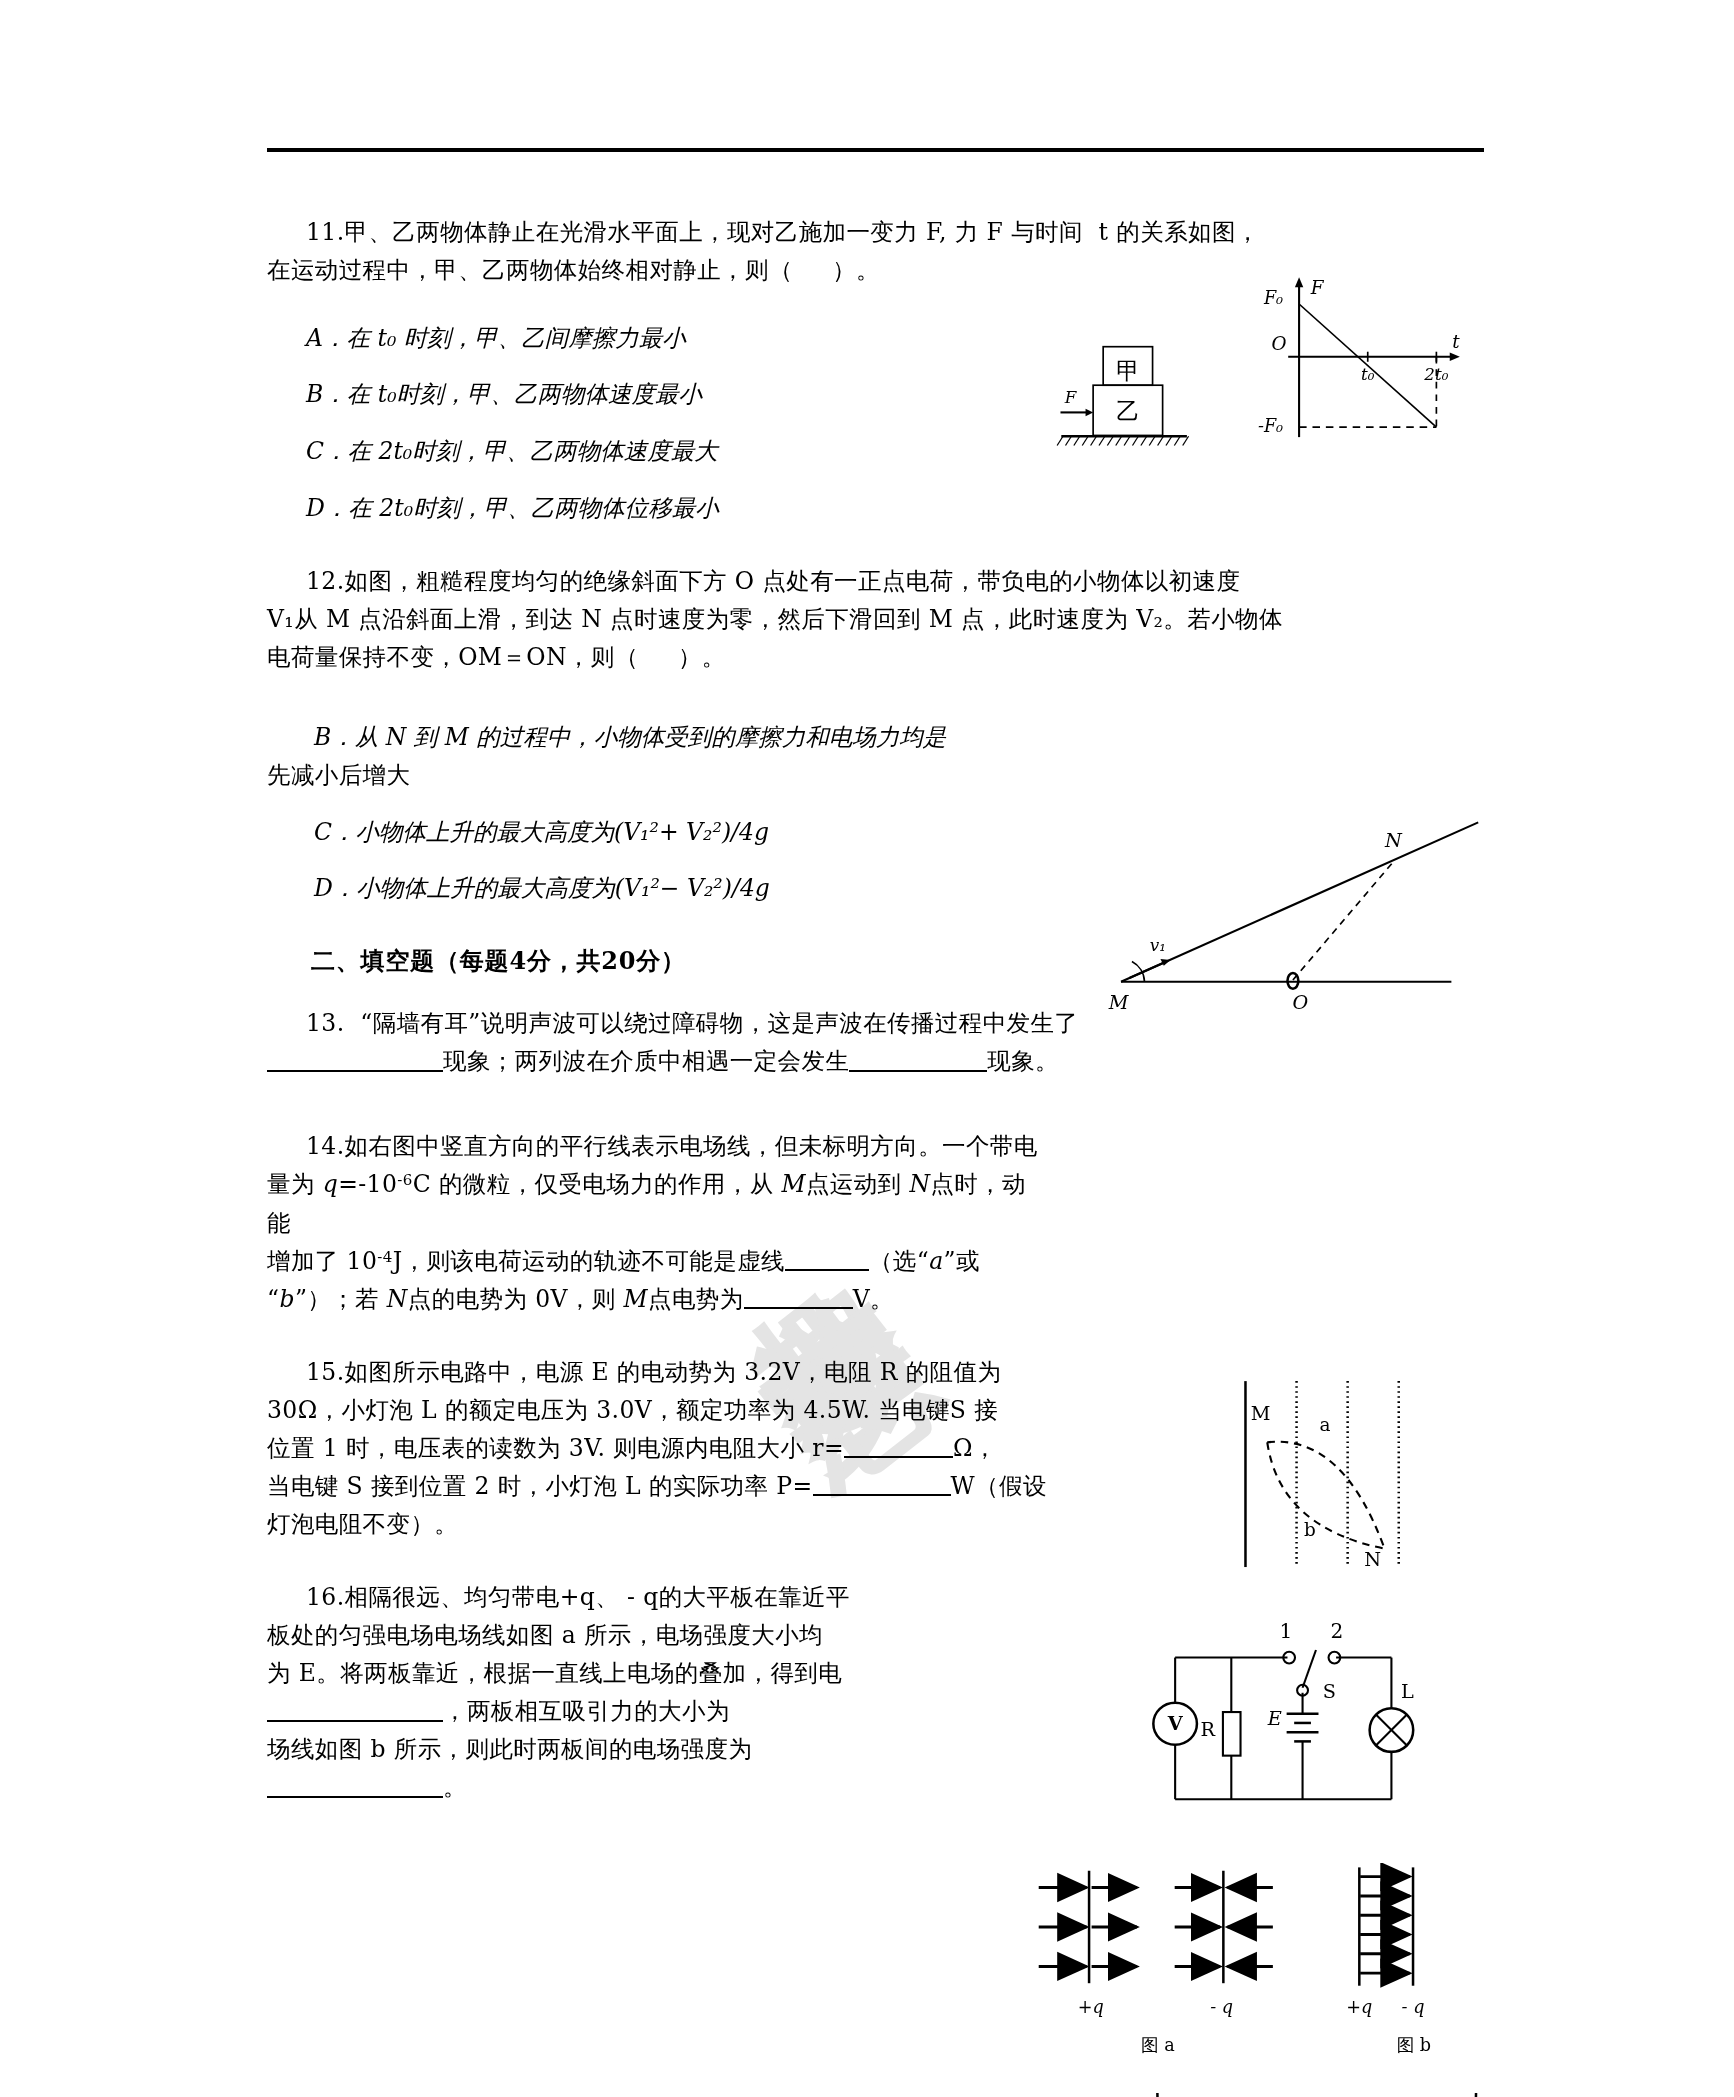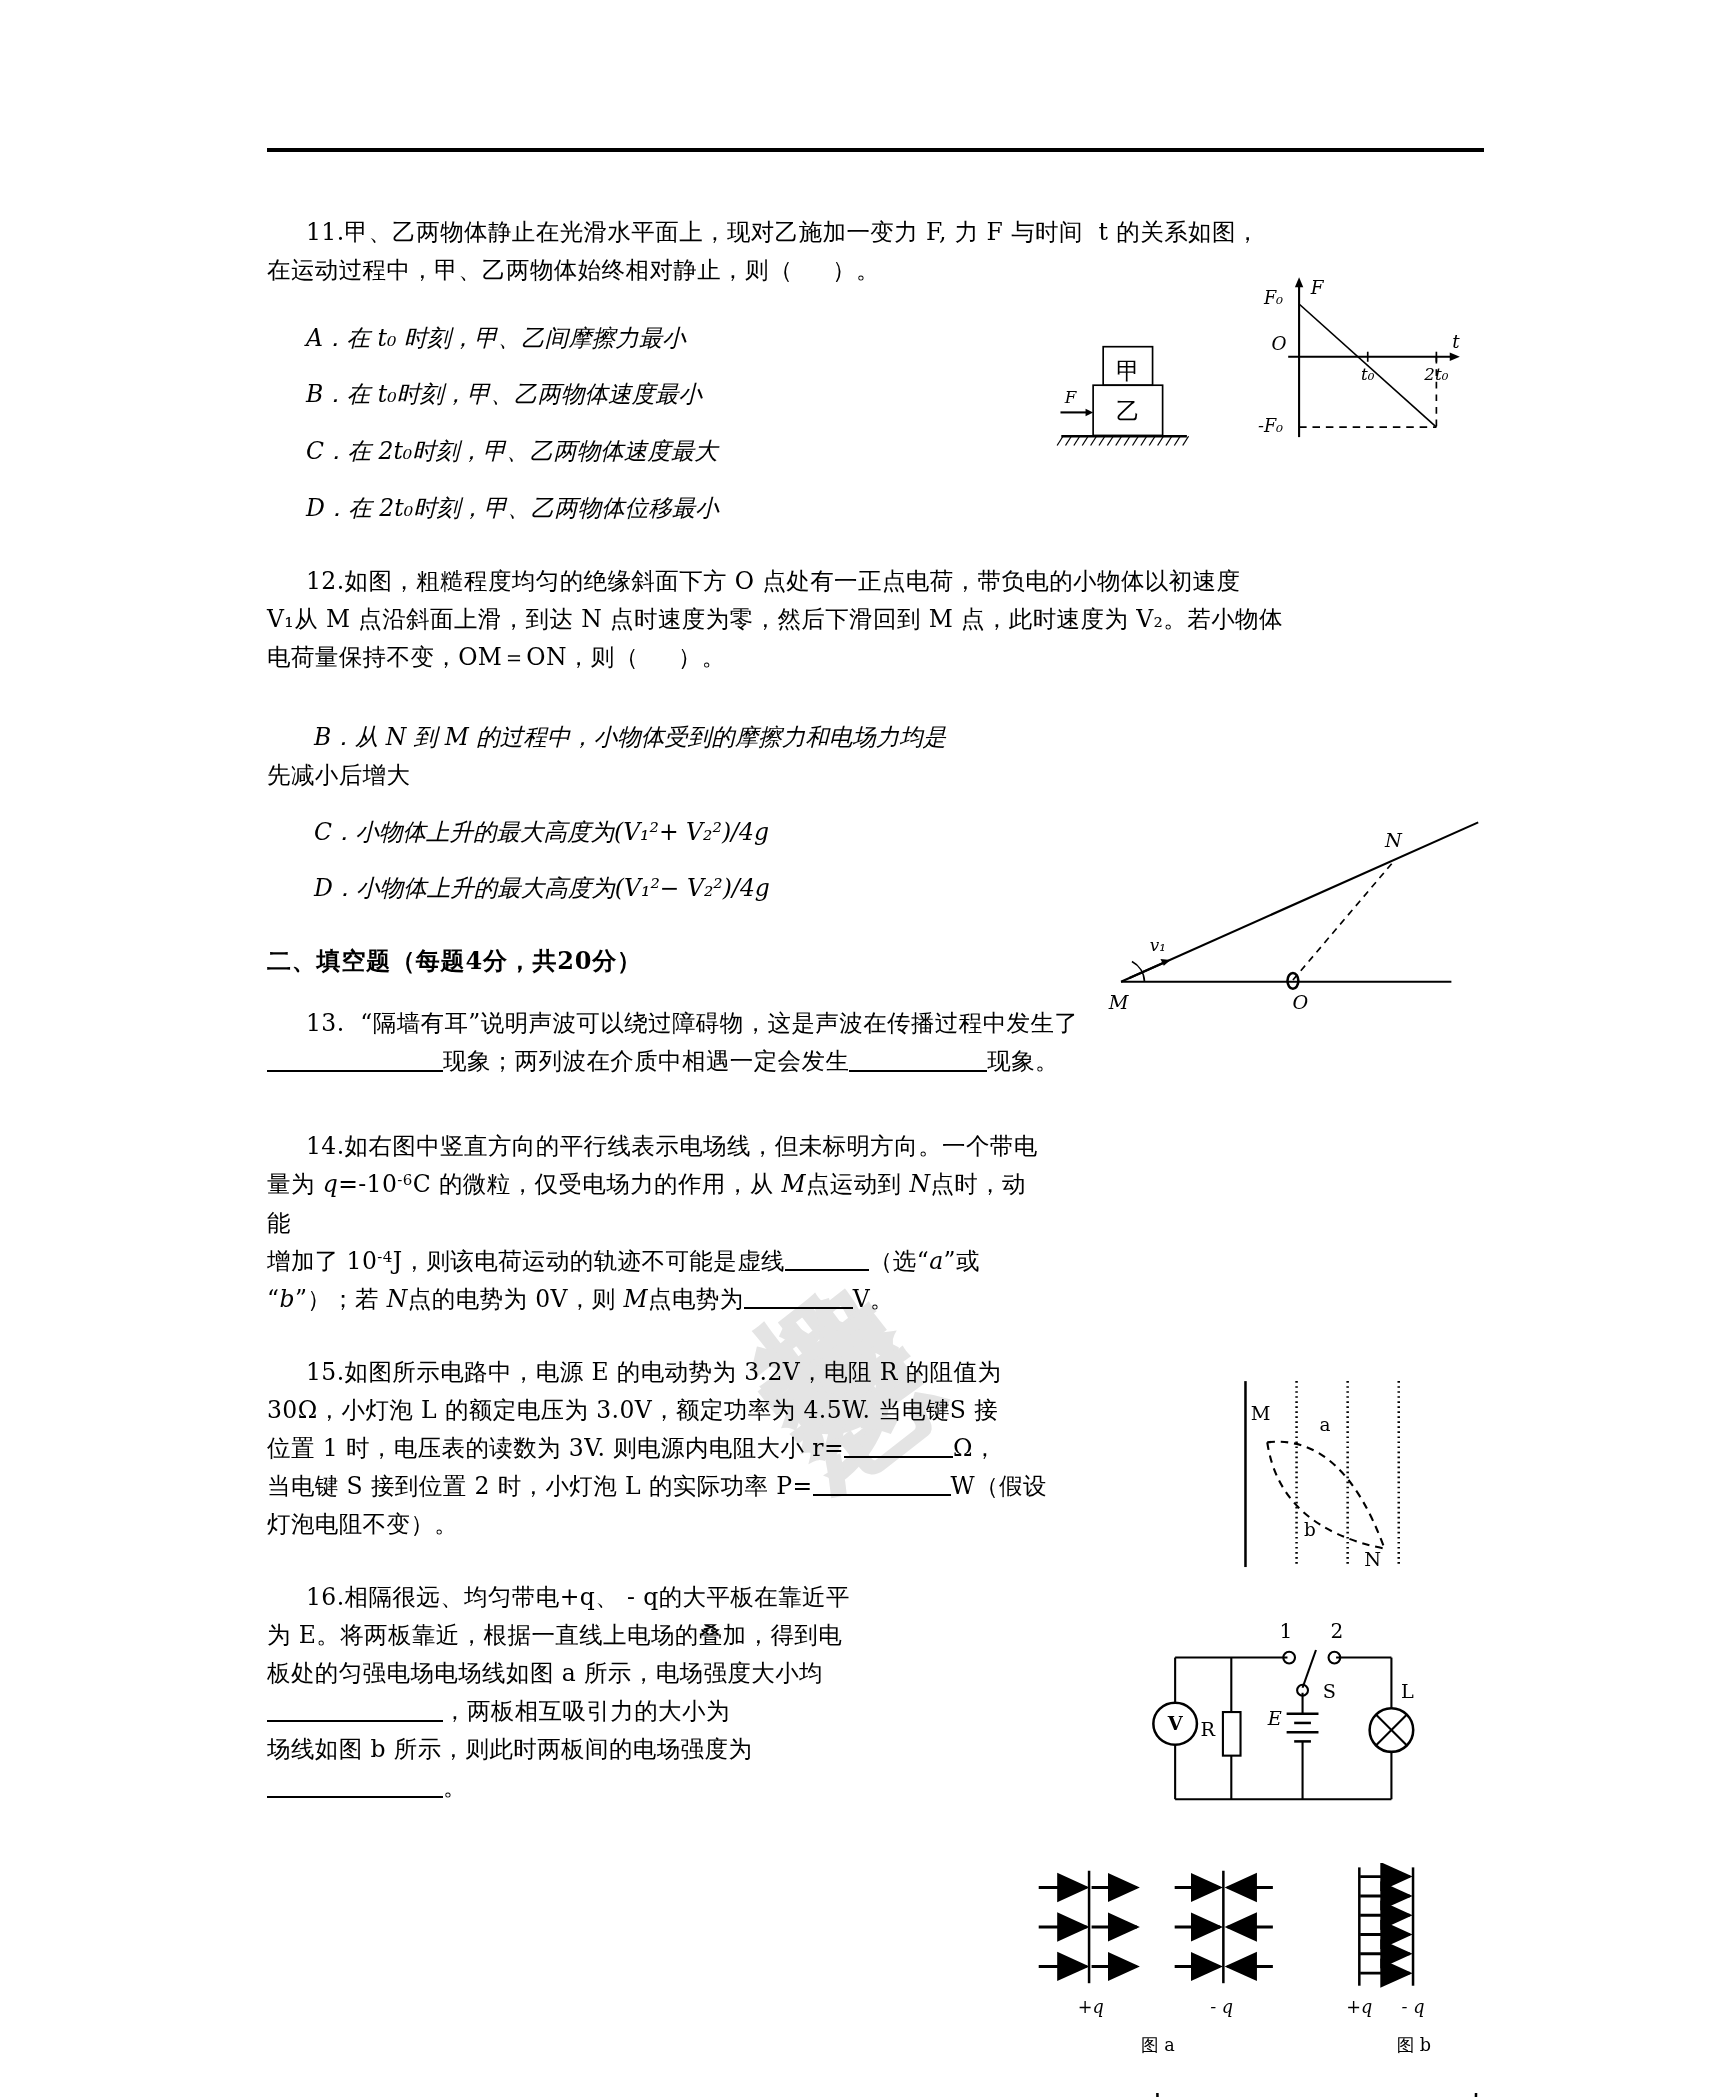--- a/index.html
+++ b/index.html
@@ -46,21 +46,21 @@
   .gap-m{height:23.5px;}
   .gap-l{height:35px;}
   sup{font-size:0.64em;vertical-align:0.46em;}
   i{font-style:italic;}
   .blank{
     display:inline-block;border-bottom:2.1px solid #000;
     vertical-align:-2.5px;
   } .b-s{width:84px;} .b-m{width:109px;}
   .b-l{width:138px;} .b-xl{width:176px;}
 
-  .section-title{font-size:24px;font-weight:700;line-height:1.6;letter-spacing:0.8px;}
+  .section-title{font-size:24px;font-weight:700;line-height:1.6;letter-spacing:0.8px;margin-left:44px;}
   .w-narrow-14{width:772px;margin-top:12px;}
   .w-narrow-15{width:839px;}
   .w-narrow-16{width:638px;}
 
   
   .fig{position:absolute;z-index:3;}
   .fig svg{display:block;}
 </style>
 </head>
 <body>
@@ -131,22 +131,22 @@
       <div class="line">30Ω，小灯泡 L 的额定电压为 3.0V，额定功率为 4.5W. 当电键S 接</div>
       <div class="line"><span>位置 1 时，电压表的读数为 3V. 则电源内电阻大小 r=</span><span class="blank b-m"></span><span>Ω，</span></div>
       <div class="line"><span>当电键 S 接到位置 2 时，小灯泡 L 的实际功率 P=</span><span class="blank b-l"></span><span>W（假设</span></div>
       <div class="line">灯泡电阻不变）。</div>
     </div>
 
     <div class="gap-l"></div>
 
     <div class="q w-narrow-16">
       <div class="line indent">16.相隔很远、均匀带电+q、 - q的大平板在靠近平</div>
+      <div class="line">板处的匀强电场电场线如图 a 所示，电场强度大小均</div>
       <div class="line">为 E。将两板靠近，根据一直线上电场的叠加，得到电</div>
-      <div class="line">板处的匀强电场电场线如图 a 所示，电场强度大小均</div>
       <div class="line"><span class="blank b-xl"></span><span>，两板相互吸引力的大小为</span></div>
       <div class="line">场线如图 b 所示，则此时两板间的电场强度为</div>
       <div class="line"><span class="blank b-xl"></span><span>。</span></div>
     </div>
 
   </div>
 
   <div class="fig" style="left:1015px;top:268px;width:461px;height:180px;">
     <svg width="461" height="180" viewBox="0 0 1100 430">
 

